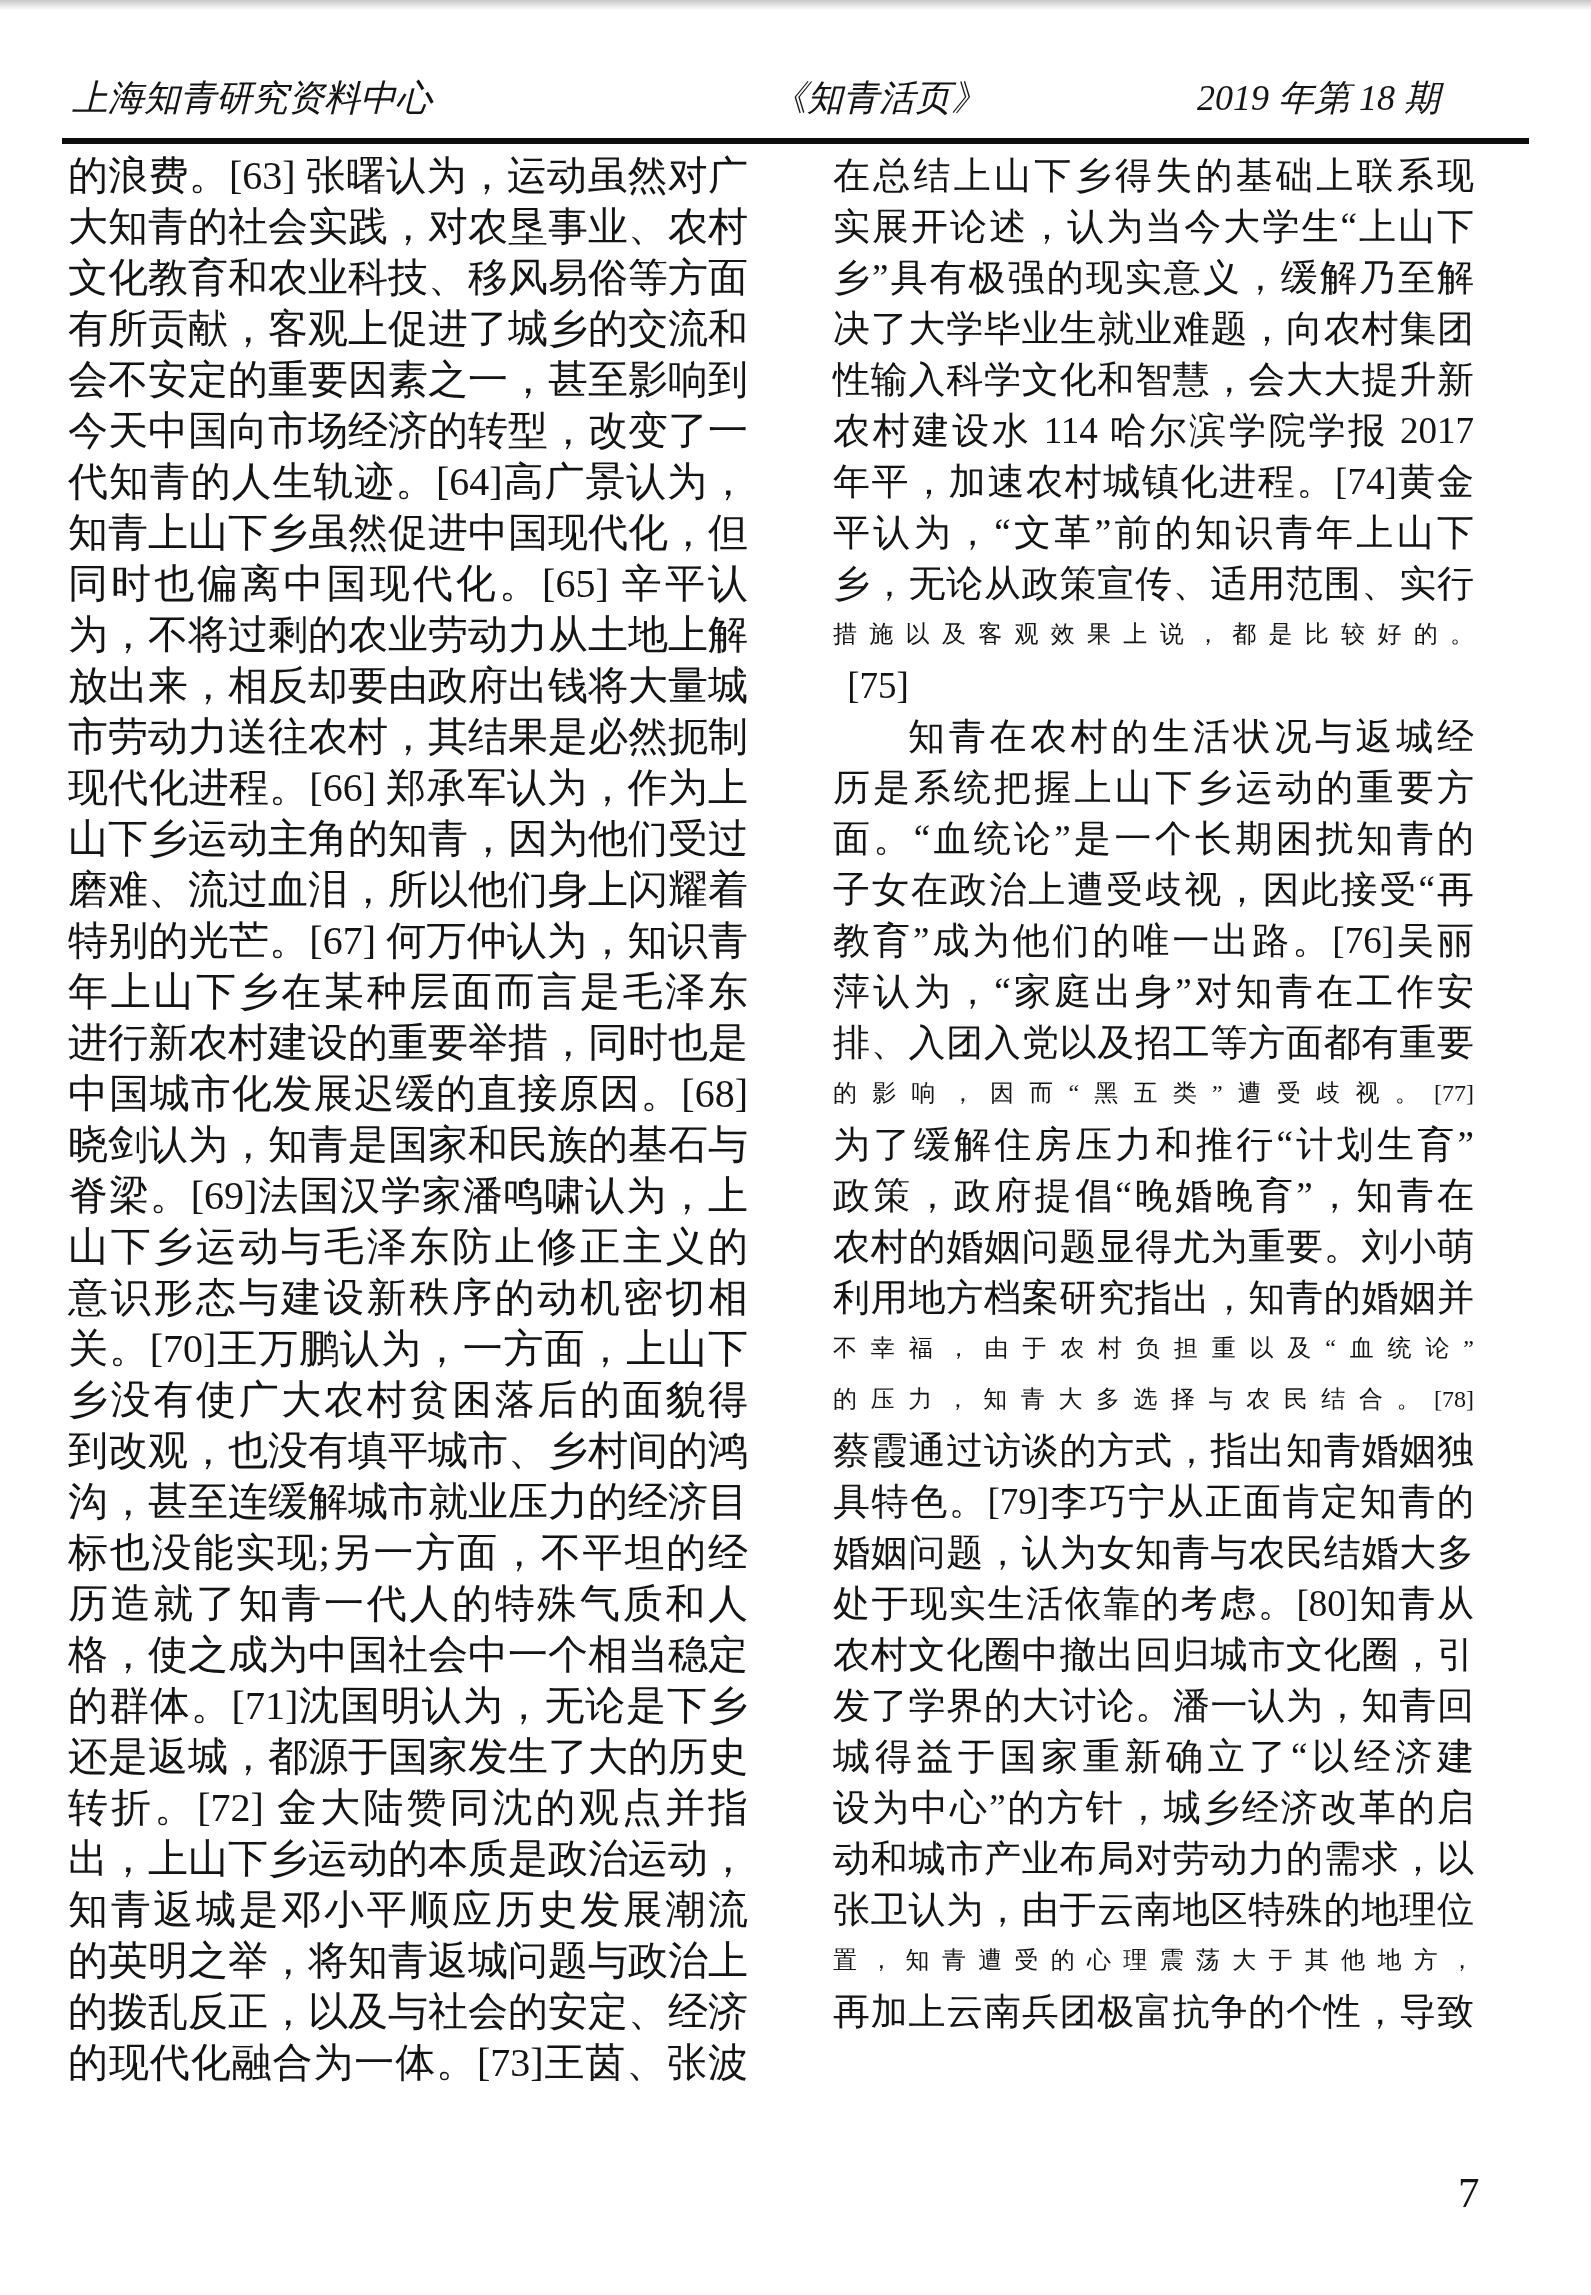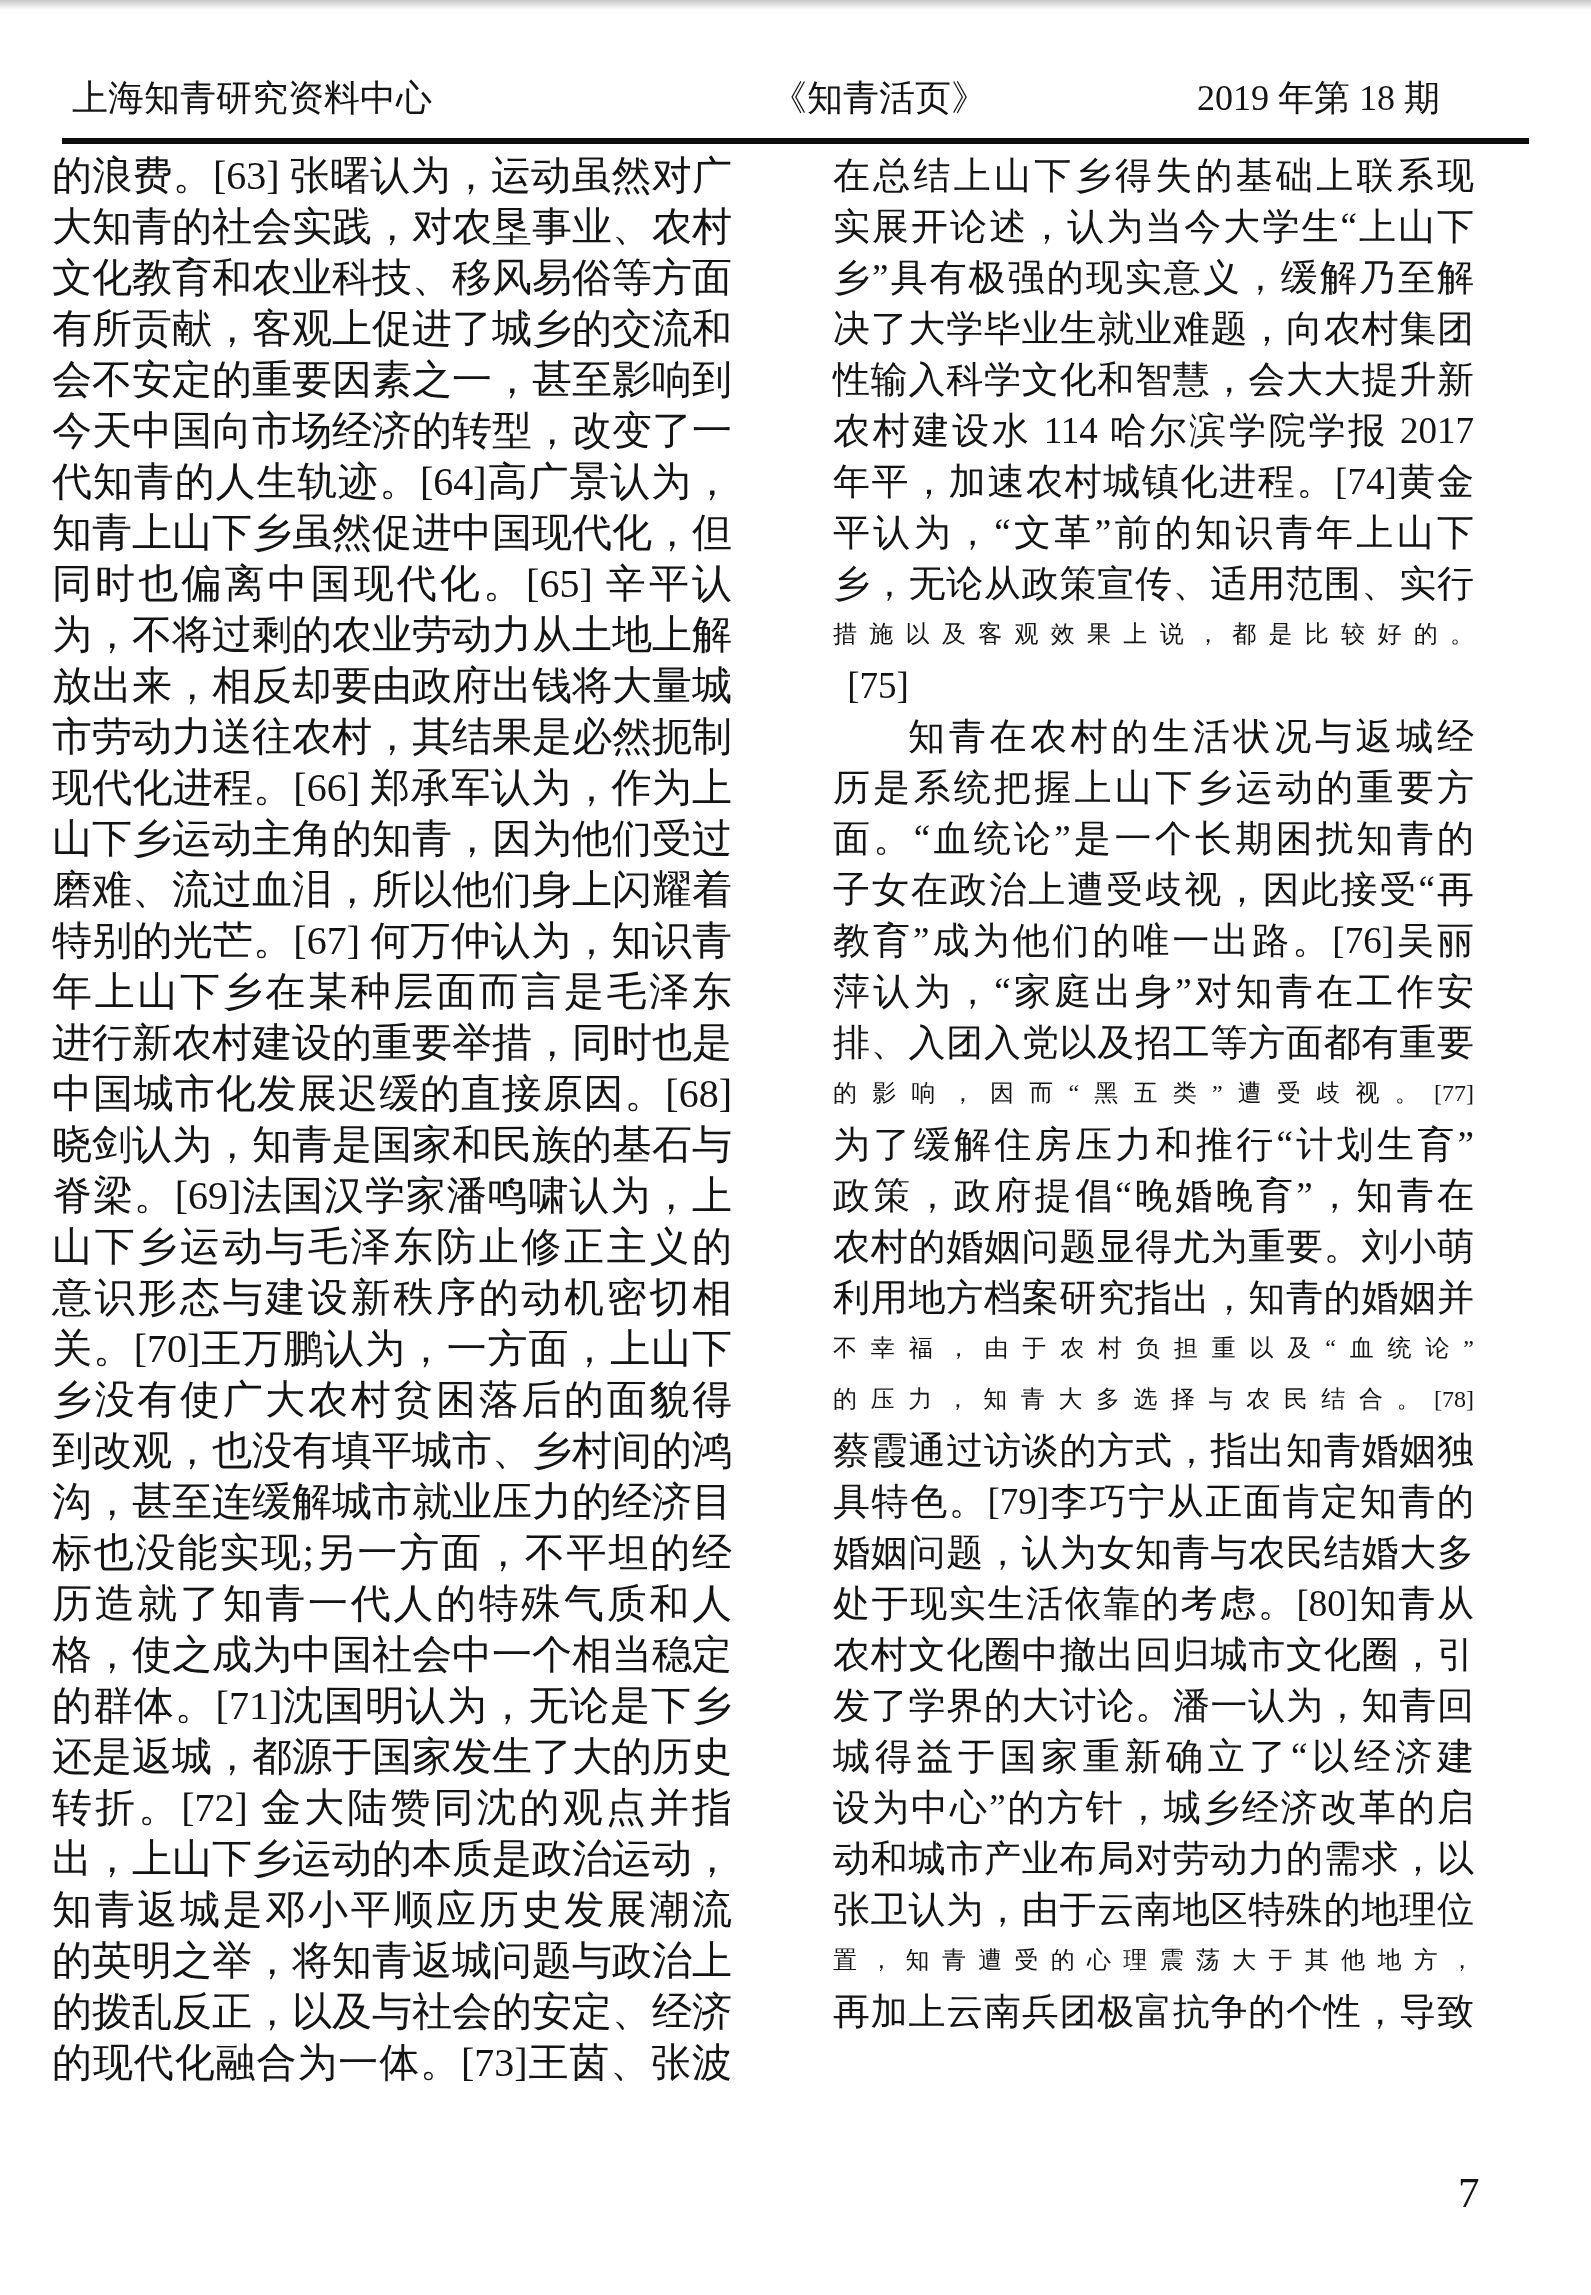--- a/index.html
+++ b/index.html
@@ -9,30 +9,30 @@
     background:#ffffff;
     font-family:"Liberation Serif","DejaVu Serif",serif;
     color:#141414;
     overflow:hidden;
   }
   .top-edge {
     position:absolute; top:0; left:0; width:1591px; height:9.5px;
     background:linear-gradient(#9a9a9a, #ffffff);
     opacity:.55;
   }
-  .hdr-item { position:absolute; top:76px; font-size:36px; line-height:45px; white-space:nowrap; }
+  .hdr-item { position:absolute; top:76px; font-size:36px; line-height:45px; white-space:nowrap;font-style:italic; }
   .hdr-left   { left:72px;  }
   .hdr-center { left:771px; }
   .hdr-right  { left:1197px;text-align:right; }
   .rule {
     position:absolute; left:62px; top:138px;
     width:1467px; height:5.6px; background:#0d0d0d;
   }
   .col { position:absolute; top:150px; }
-  .col-left  { left:52px;   width:680px; font-size:40px; }
+  .col-left  { left:68px;   width:680px; font-size:40px; }
   .col-right { left:833px; width:641px; font-size:37px; }
   .line {
     height:51px; line-height:51px;
     text-align:justify;
     text-align-last:justify;
   }
   .line.squeeze { font-size:24px; }
   .line.indent  { text-indent:75px; }
   .line.end     { text-align-last:left; text-indent:14.3px; }
   .page-number {

